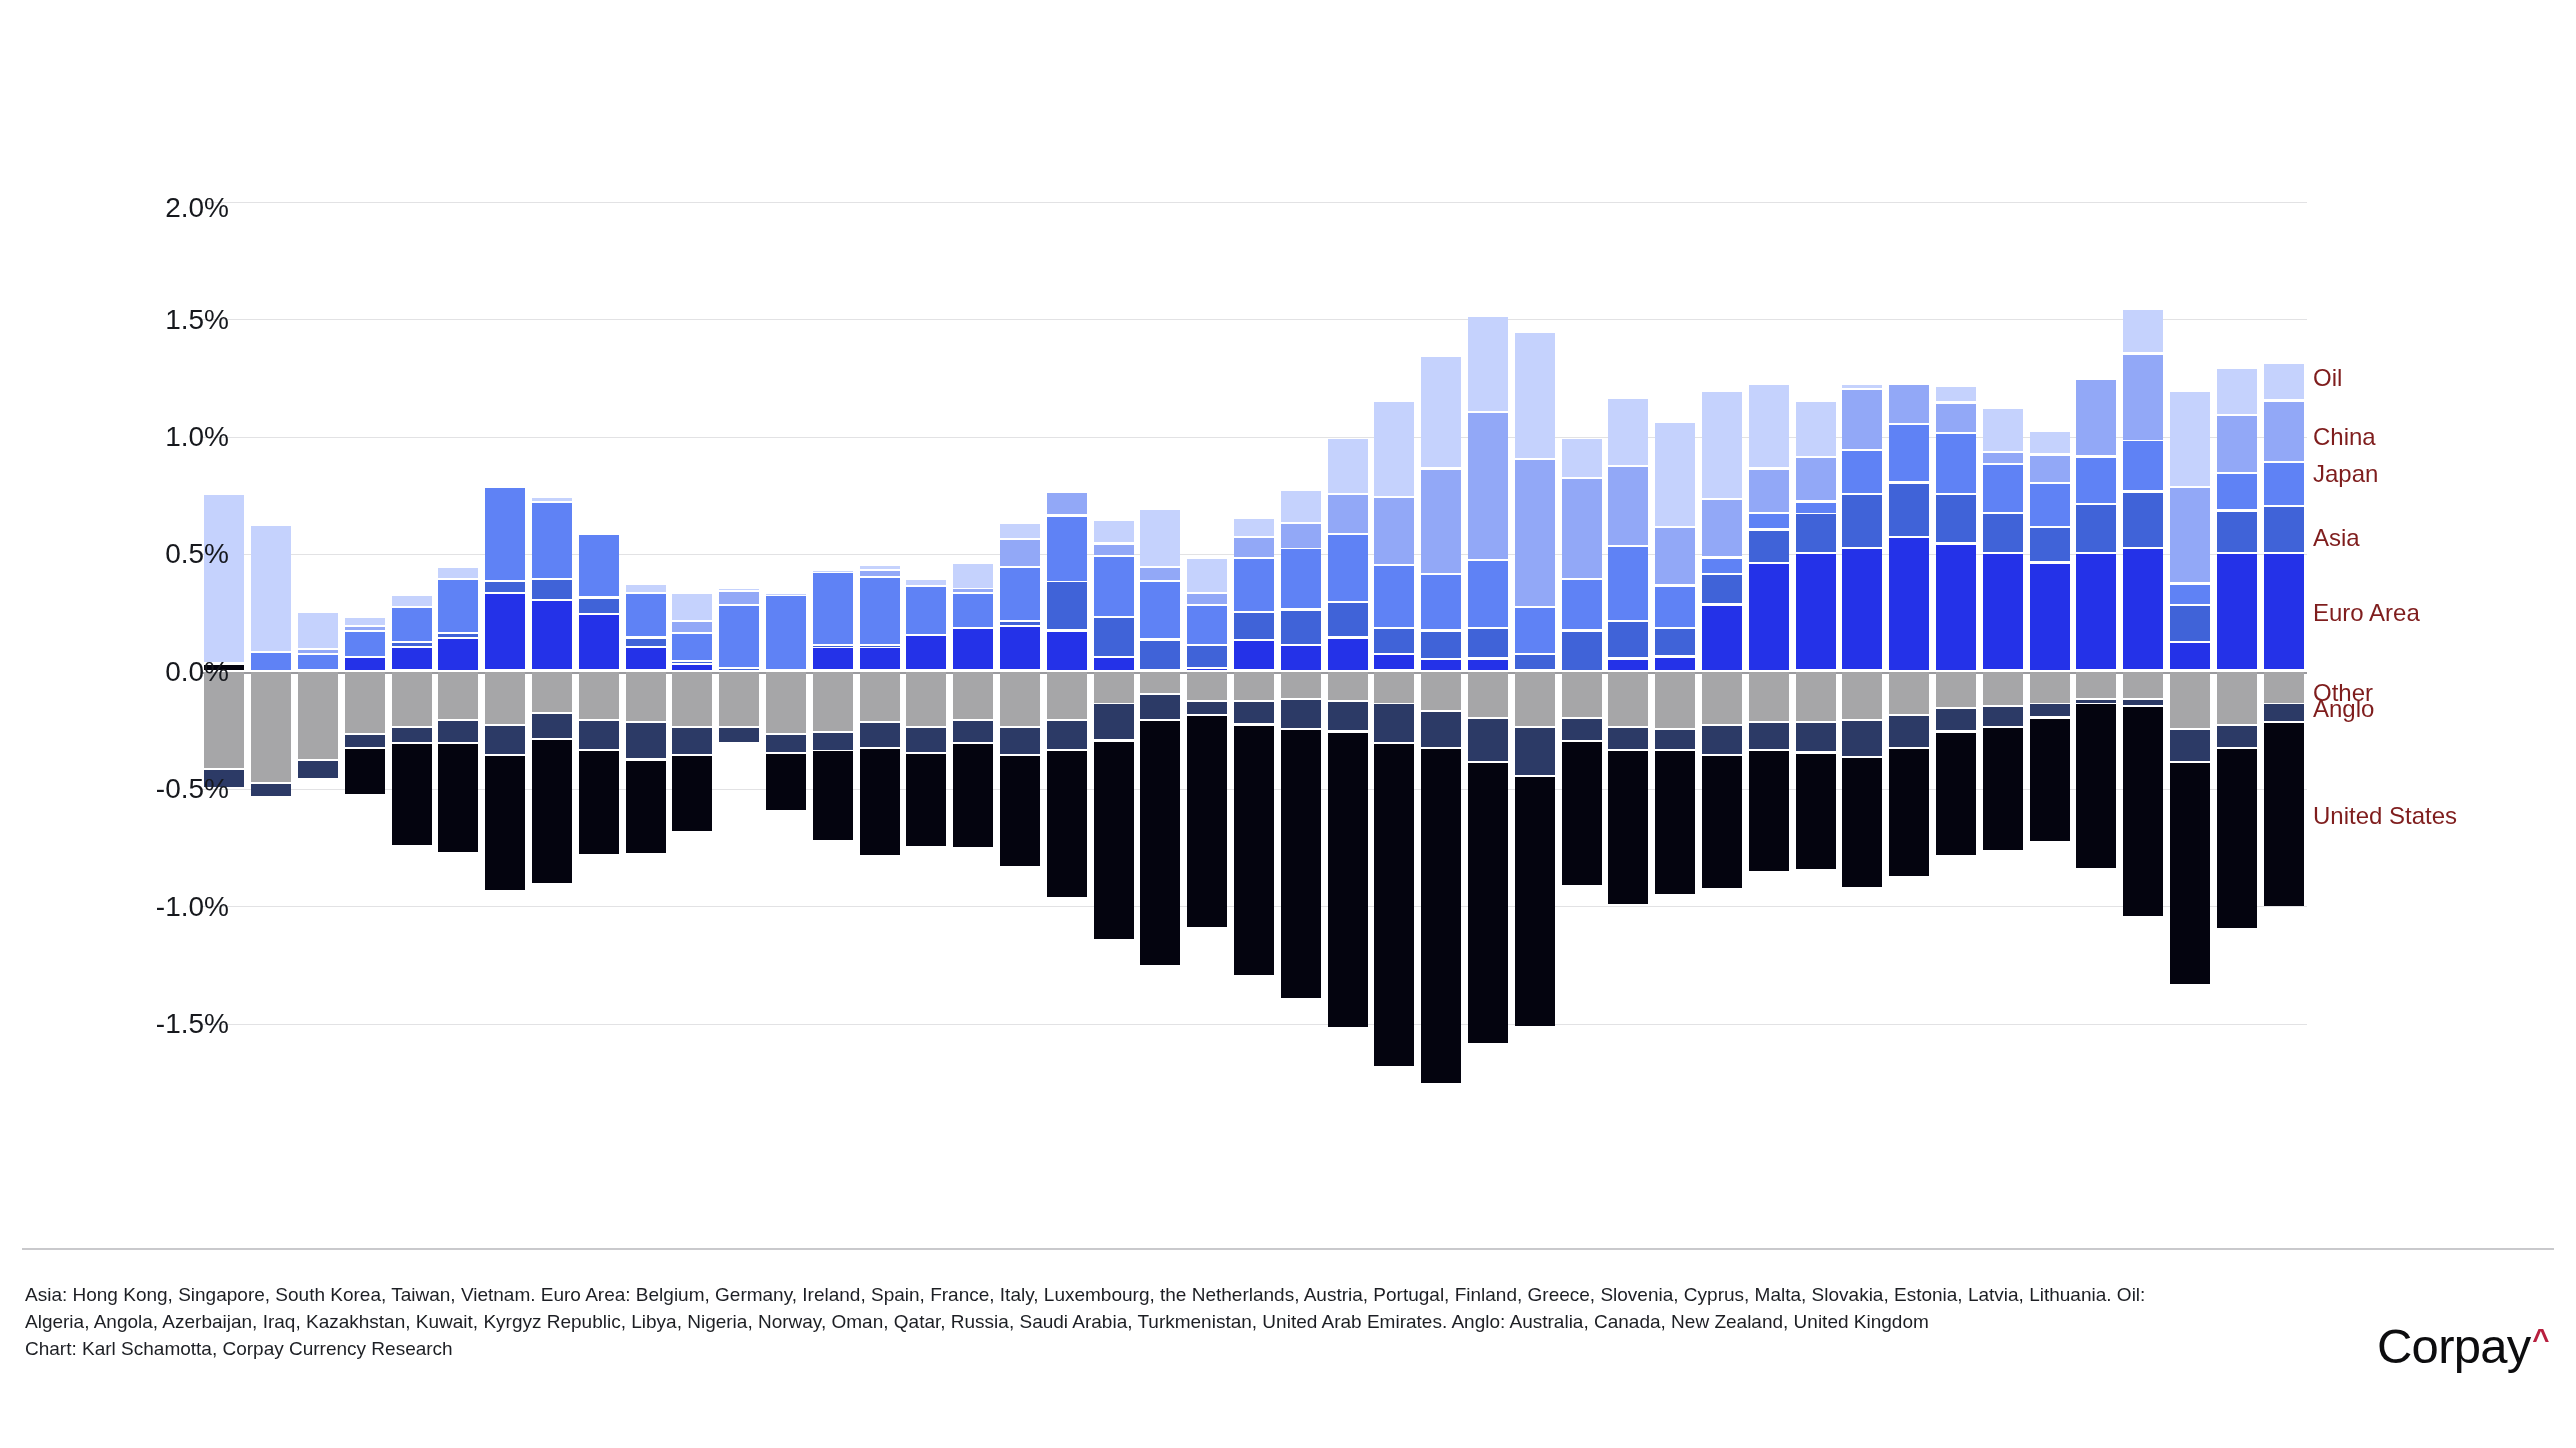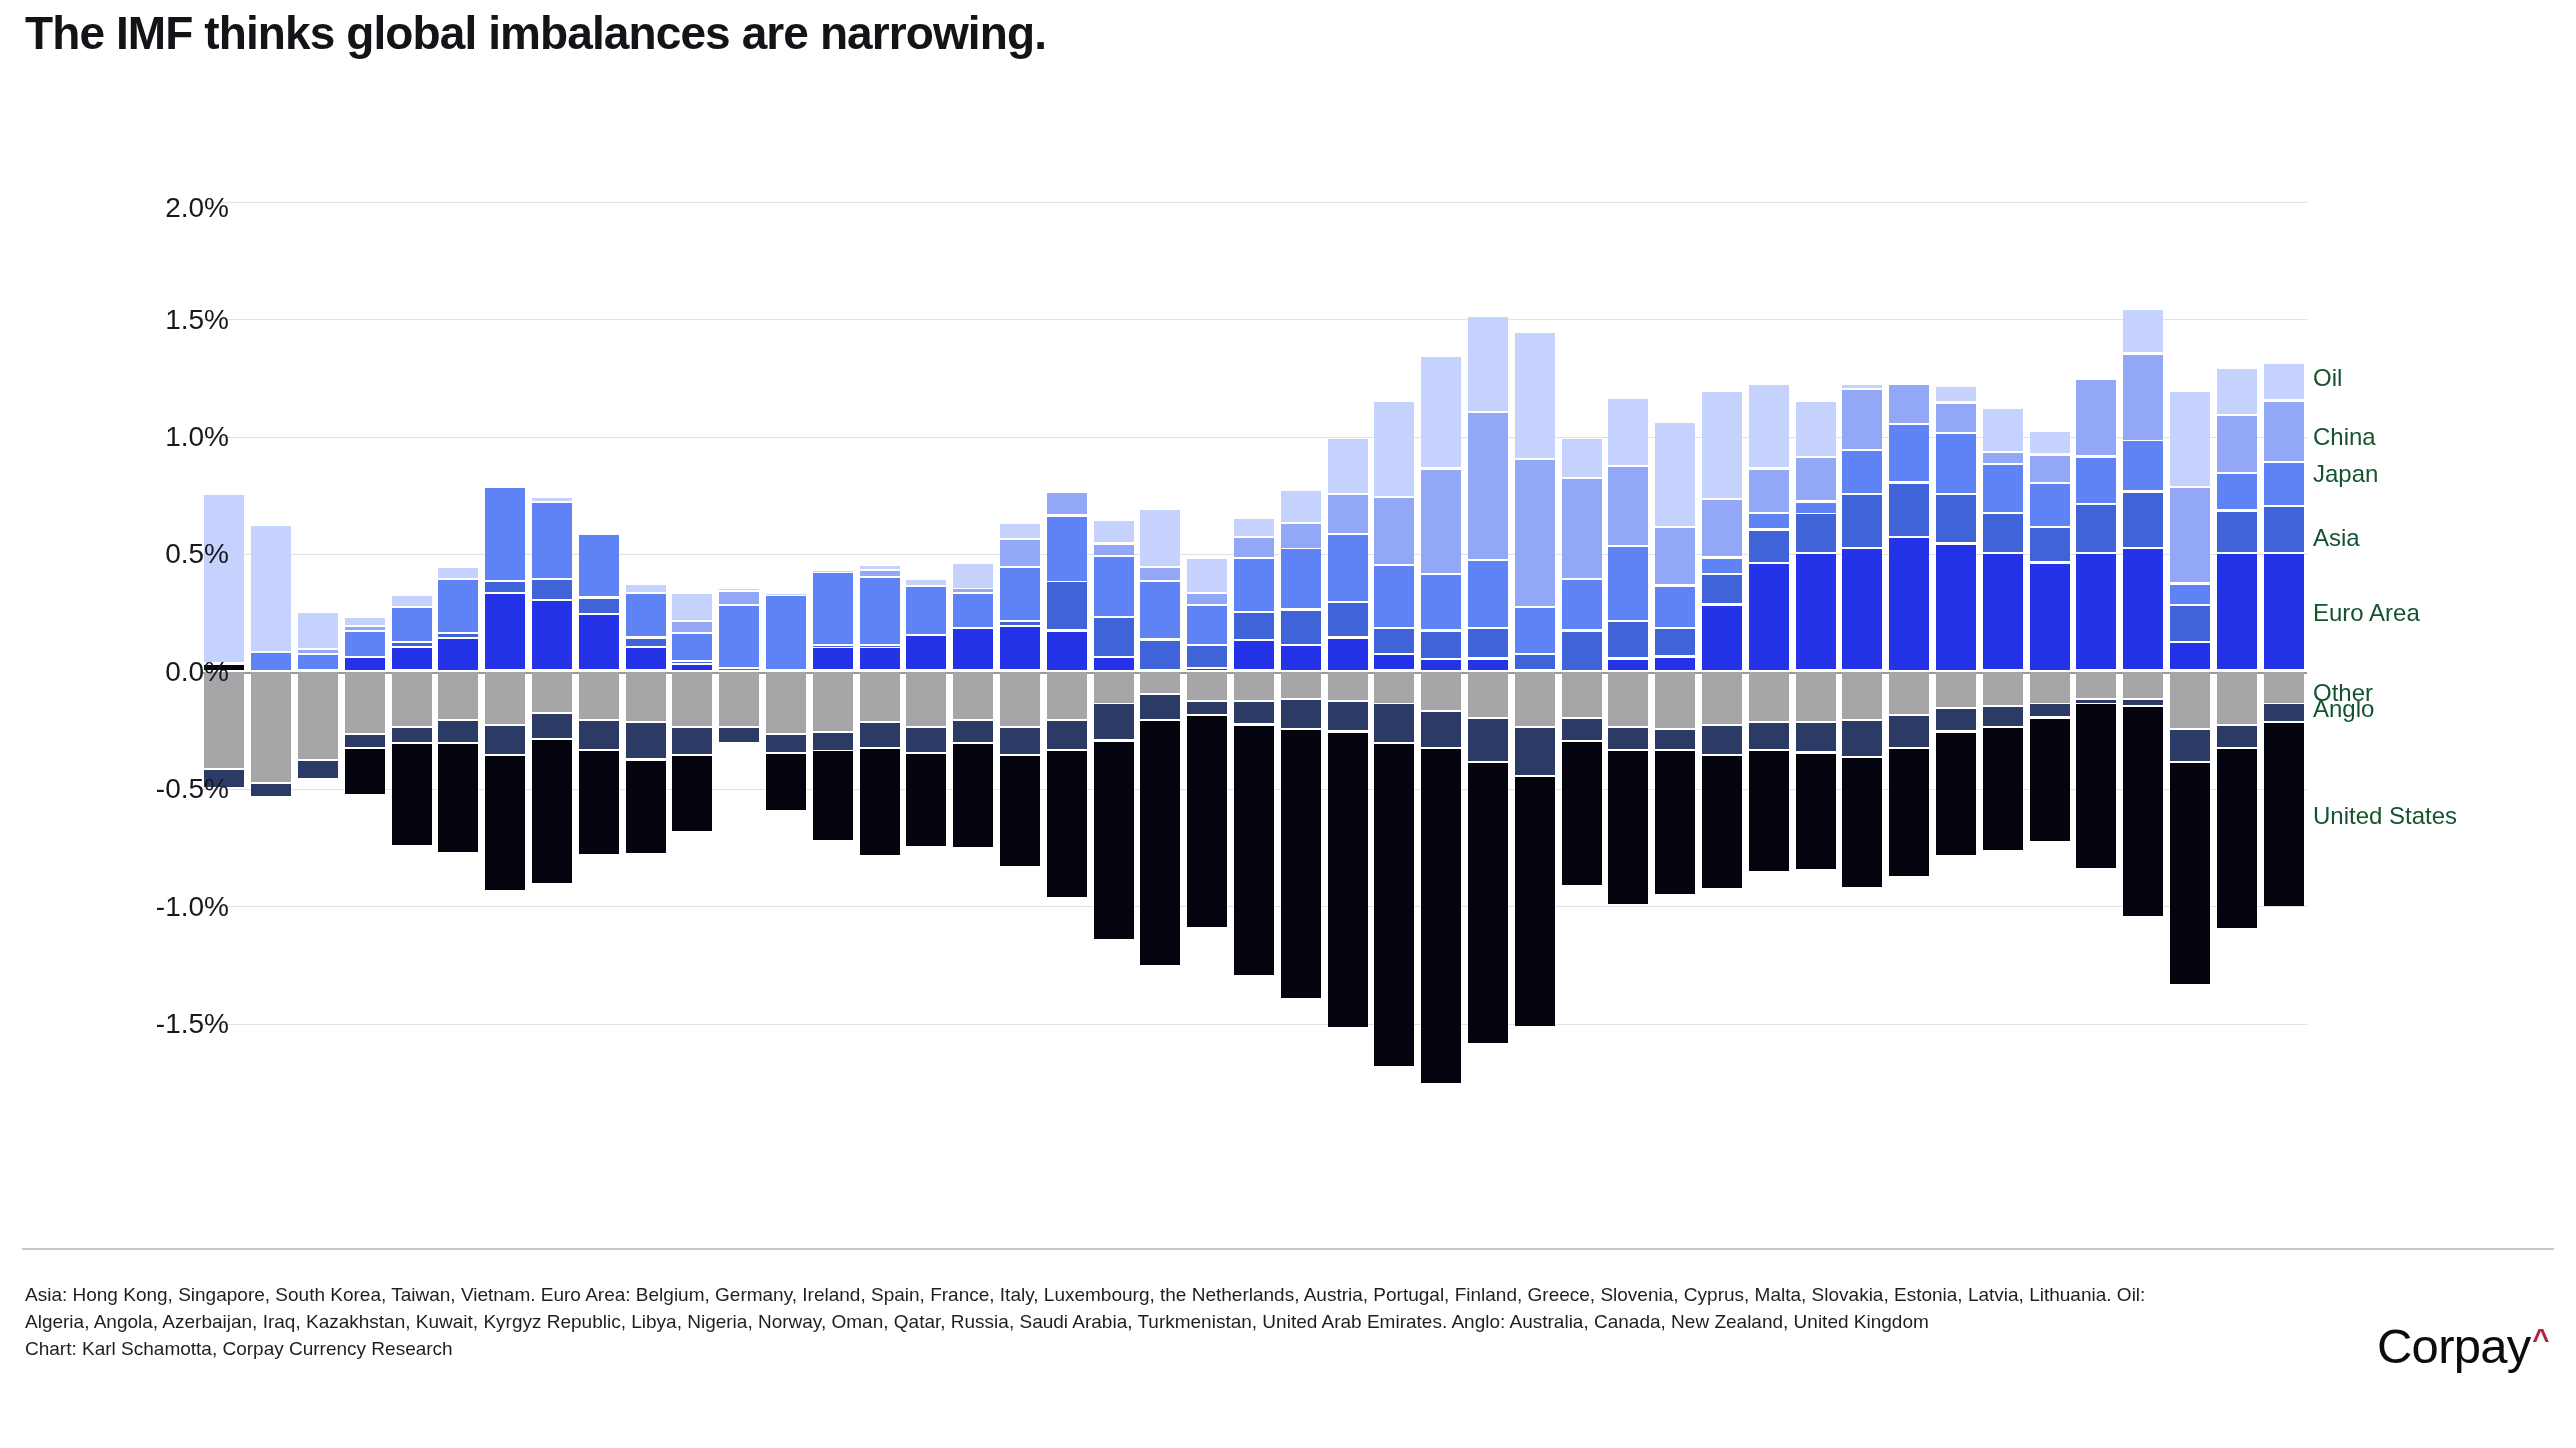--- a/index.html
+++ b/index.html
@@ -21,36 +21,35 @@
   .bar{position:absolute;bottom:0;top:0;}
   .seg{position:absolute;left:0;width:100%;}
 
   
   .xaxis{position:absolute;left:201px;top:1024px;width:2106px;height:125px;}
   .xtickmark{position:absolute;top:20.7px;width:2.2px;height:26.6px;background:#17181c;transform:translateX(-50%);}
   .xticklabel{position:absolute;top:56px;font-size:28px;color:#16181d;transform:translateX(-50%);white-space:nowrap;}
 
   
   .legend{position:absolute;left:2313px;top:202px;width:263px;height:822px;}
-  .legend-item{position:absolute;left:0;font-size:24px;color:#14532d;white-space:nowrap;transform:translateY(-50%);}
+  .legend-item{position:absolute;left:0;font-size:24px;color:#7f1d1d;white-space:nowrap;transform:translateY(-50%);}
 
   
   .rule{position:absolute;left:22px;top:1248px;width:2532px;height:1.5px;background:#c9c9cc;}
   .notes{position:absolute;left:25px;top:1281px;width:2176px;font-size:19px;line-height:27px;color:#1d1f24;}
   .notes .src{margin-top:6.6px;}
   .logo{position:absolute;right:26.6px;top:1322px;height:58px;display:flex;align-items:flex-start;}
   .logo-word{font-size:49px;letter-spacing:-0.7px;color:#0d0d0f;font-family:"Liberation Sans",sans-serif;line-height:49px;}
   .logo-caret{font-size:29.5px;font-weight:bold;color:#b8203f;line-height:29.5px;margin-left:1.5px;margin-top:1.5px;}
 </style>
 </head>
 <body>
 
 <div class="page">
 
-  <div class="title">The IMF thinks global imbalances are narrowing.</div>
 
   <div class="plot">
     <div id="gridlines">
         <div class="gridline" style="top: 0px;"></div>
         <div class="gridline" style="top: 117px;"></div>
         <div class="gridline" style="top: 235px;"></div>
         <div class="gridline" style="top: 352px;"></div>
         <div class="gridline zero" style="top: 470px;"></div>
         <div class="gridline" style="top: 587px;"></div>
         <div class="gridline" style="top: 704px;"></div>

